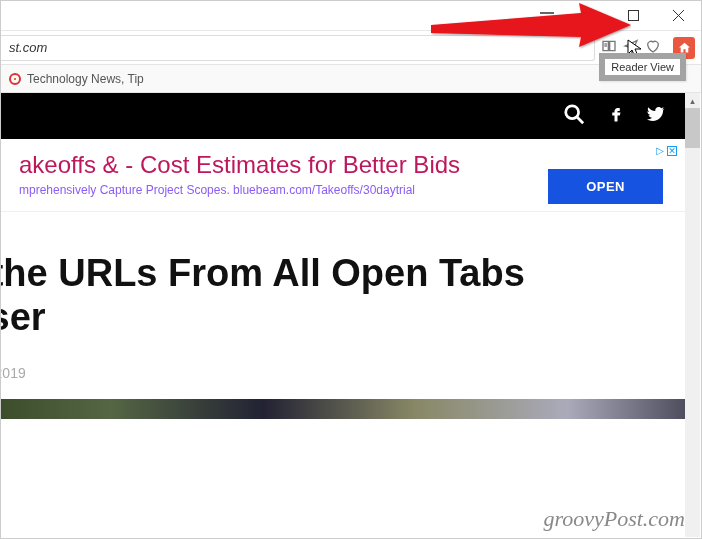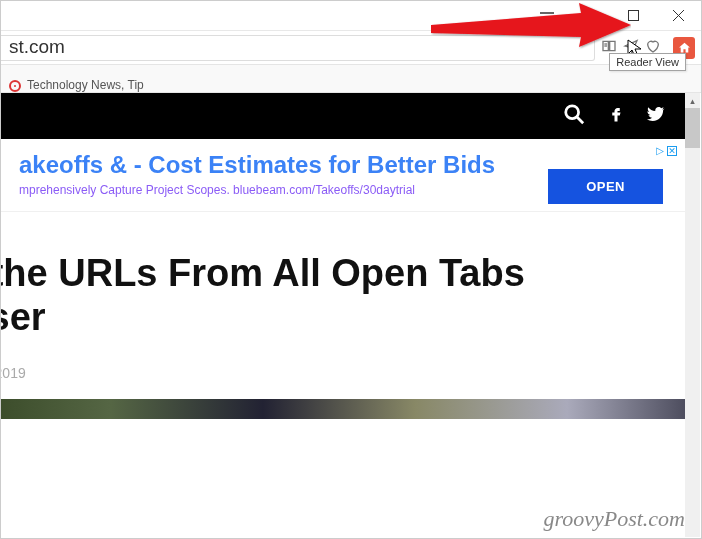--- a/index.html
+++ b/index.html
@@ -5,51 +5,51 @@
 * { margin: 0; padding: 0; box-sizing: border-box; font-family: "Segoe UI", Arial, sans-serif; }
 body { width: 702px; height: 539px; background: #fff; overflow: hidden; position: relative; border: 1px solid #ccc; }
 
 .titlebar { height: 30px; background: #fff; display: flex; justify-content: flex-end; align-items: center; border-bottom: 1px solid #e8e8e8; }
 .titlebar .dbl-line { width: 14px; height: 10px; margin-right: 12px; display:flex; flex-direction:column; justify-content:space-around;}
 .titlebar .dbl-line span{height:2px;background:#666;}
 .winbtn { width: 45px; height: 30px; display: flex; align-items: center; justify-content: center; color: #333; }
 .winbtn svg { width: 11px; height: 11px; }
 
 .urlbar { height: 34px; display: flex; align-items: center; padding: 0 6px 0 0; border-bottom: 1px solid #e5e5e5; background: #fff; }
-.url-field { flex: 1; height: 26px; border: 1px solid #ddd; border-left:none; display: flex; align-items: flex-start; padding: 0 8px; font-size: 19px; color: #777; background:#fff; border-radius:0 3px 3px 0;}
+.url-field { flex: 1; height: 26px; border: 1px solid #ddd; border-left:none; display: flex; align-items: center; padding: 0 8px; font-size: 13px; color: #777; background:#fff; border-radius:0 3px 3px 0;font-style:italic;}
 .url-field .dark { color: #333; }
 .url-actions { display: flex; align-items: center; gap: 6px; padding: 0 6px; color:#777;}
 .url-actions svg { width: 16px; height: 16px; }
 .home-btn { width: 22px; height: 22px; background: #e9573f; border-radius: 3px; display: flex; align-items: center; justify-content: center; margin-left:6px;}
 .home-btn svg { width: 13px; height: 13px; fill: #fff; }
 
-.bmbar { height: 28px; display: flex; align-items: flex-end; padding: 0 8px; font-size: 12px; color: #555; background:#f9f9f9; border-bottom:1px solid #e5e5e5;}
+.bmbar { height: 28px; display: flex; align-items: center; padding: 0 8px; font-size: 12px; color: #555; background:#f9f9f9; border-bottom:1px solid #e5e5e5;}
 .favicon { width: 12px; height: 12px; border-radius: 50%; border: 2px solid #d33; margin-right: 6px; position:relative;}
 .favicon::after{content:"";position:absolute;left:3px;top:3px;width:2px;height:2px;background:#d33;border-radius:50%;}
 
-.tooltip { position: absolute; top: 52px; right: 15px; background: #fff; border: 1px solid #a3a3a3; font-size: 11px; padding: 2px 6px; color: #333; z-index: 20; box-shadow:1px 1px 2px rgba(0,0,0,.1);}
+.tooltip { position: absolute; top: 52px; right: 15px; background: #fff; border: 6px solid #a3a3a3; font-size: 11px; padding: 2px 6px; color: #333; z-index: 20; box-shadow:1px 1px 2px rgba(0,0,0,.1);}
 
 .cursor { position: absolute; top: 38px; right: 58px; z-index: 19; }
 .cursor svg { width: 16px; height: 20px; }
 
 .arrow { position: absolute; top: 2px; left: 430px; z-index: 18; }
 
 .page { position: absolute; top: 92px; left: 0; right: 16px; bottom: 0; overflow: hidden; background:#fff;}
 .scrollbar{position:absolute;top:92px;right:1px;width:15px;bottom:1px;background:#f0f0f0;}
 .scrollbar .thumb{position:absolute;top:0;width:100%;height:40px;background:#c8c8c8;}
 .scrollbar .arrow-up{position:absolute;top:0;width:100%;height:15px;display:flex;align-items:center;justify-content:center;color:#666;font-size:9px;}
 
 .blackbar { height: 46px; background: #000; display: flex; justify-content: flex-end; align-items: center; padding-right: 20px; gap: 22px; }
 .blackbar svg { fill: #fff; width: 18px; height: 18px; }
 .blackbar .srch{width:22px;height:22px;}
 
 .ad { background: #fff; padding: 12px 18px 14px; border-bottom:1px solid #f0f0f0; position:relative;}
 .ad-marks{position:absolute; top:6px; right:8px; font-size:10px; color:#1a9cf0; display:flex; gap:3px; align-items:center;}
 .ad-marks .x{color:#1a9cf0; border:1px solid #1a9cf0; width:10px;height:10px;line-height:8px;text-align:center;font-size:9px;}
-.ad h2 { font-size: 24px; color: #3b82f6; font-weight: 700; white-space:nowrap; overflow:hidden;}
+.ad h2 { font-size: 24px; color: #be185d; font-weight: 400; white-space:nowrap; overflow:hidden;}
 .ad p { font-size: 12px; color: #8b5cf6; margin-top: 4px; white-space:nowrap; overflow:hidden;}
 .ad-btn { position: absolute; right: 22px; top: 30px; background: #1553e0; color: #fff; font-size: 13px; font-weight: 700; padding: 10px 38px; letter-spacing:.5px;}
 
 .article { padding: 40px 18px 10px; }
 .article h1 { font-size: 38px; font-weight: 800; color: #111; line-height: 1.15; white-space:nowrap; overflow:hidden; margin-left:-60px;}
 .article .line2{margin-left:-60px;}
 .date { color: #aaa; font-size: 14px; margin-top: 26px; margin-left:-40px;}
 
 .strip{height:20px;background:linear-gradient(90deg,#342 0%,#564 20%,#223 40%,#886 60%,#aab 80%,#334 100%);margin-top:18px;margin-left:-60px;width:760px;}
 

